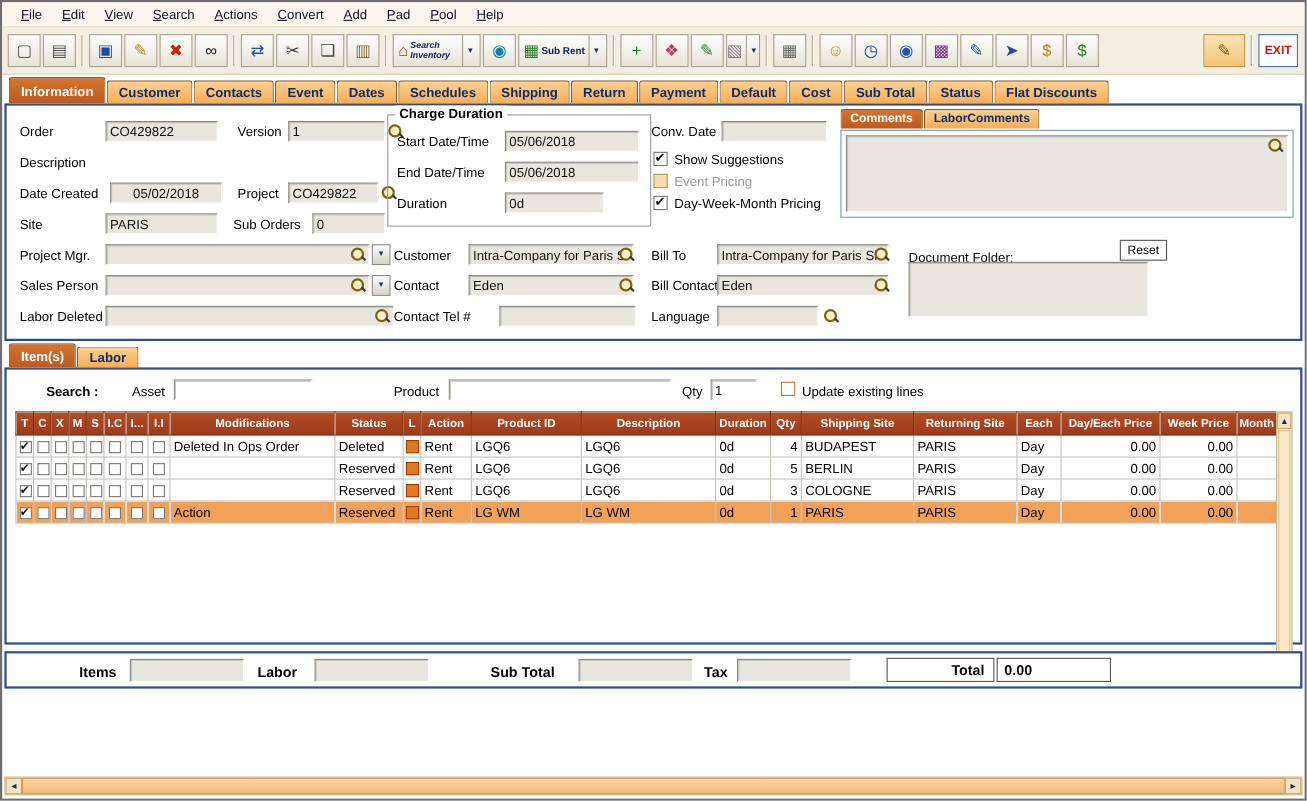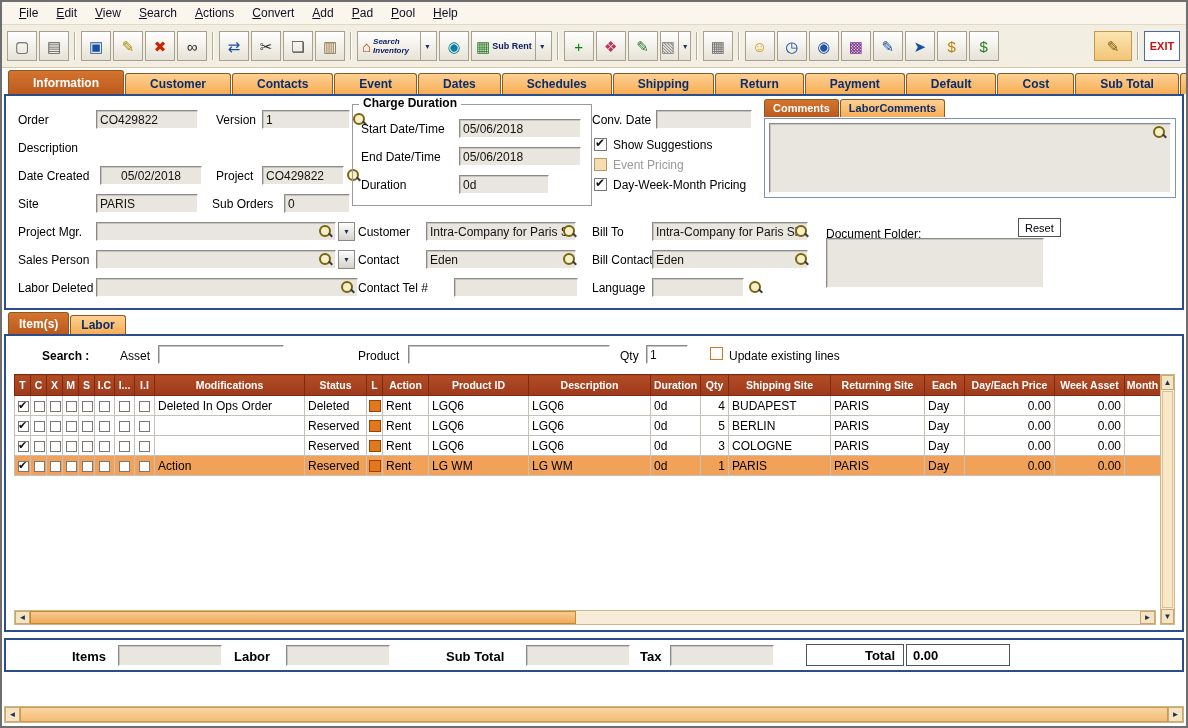--- a/index.html
+++ b/index.html
@@ -26,33 +26,33 @@
   .tblabel{font-size:8px;font-weight:bold;font-style:italic;line-height:9px;width:44px;text-align:left;margin-left:2px;color:#102060}
   .tblabel.one{font-size:9px;width:auto;font-style:normal}
   .dd{border-left:1px solid #a8a090;margin-left:3px;padding:0 1px 0 3px;font-size:7px;color:#203060;align-self:stretch;display:flex;align-items:center}
   .tbsep{width:0;height:28px;border-left:1px solid #b4ac94;border-right:1px solid #ffffff;margin:0 4px}
   .tbspace{flex:1}
   .tbtn.wand{background:linear-gradient(#fce5b2,#f2c578);border-color:#c69646;width:38px}
   .tbtn.exit{width:36px;border:1px solid #4a6aa8;color:#d01010;font-weight:bold;font-size:11px;background:#fff;margin-right:2px}
 
   
   .tabstrip{height:26px;display:flex;align-items:flex-end;padding-left:6px;background:#fff;gap:1px}
-  .tab{height:21px;padding:3px 24px 0;border:1px solid #8a5a20;border-bottom:none;border-radius:3px 3px 0 0;background:linear-gradient(var(--tab-unselected-from,#fdd093),var(--tab-unselected-to,#f8ad55));color:var(--tab-text,#0b2e6b);font-weight:bold;font-size:12px;box-sizing:border-box;white-space:nowrap;cursor:default}
+  .tab{height:21px;padding:3px 10px 0;border:1px solid #8a5a20;border-bottom:none;border-radius:3px 3px 0 0;background:linear-gradient(var(--tab-unselected-from,#fdd093),var(--tab-unselected-to,#f8ad55));color:var(--tab-text,#0b2e6b);font-weight:bold;font-size:12px;box-sizing:border-box;white-space:nowrap;cursor:default}
   .tab.selected{background:linear-gradient(#d4742e,var(--tab-selected,#bc5a1e));color:#fff;height:24px;padding-top:5px}
   .tabstrip.small{height:24px}
   .tabstrip.small .tab{height:19px;font-size:12px;padding:2px 10px 0}
   .tabstrip.small .tab.selected{height:22px;padding-top:4px}
   .mtabstrip{position:absolute;display:flex;gap:1px;align-items:flex-end}
   .mtab{height:18px;padding:2px 8px 0;border:1px solid #8a5a20;border-bottom:none;border-radius:3px 3px 0 0;background:linear-gradient(#fdd093,#f8ad55);color:#0b2e6b;font-weight:bold;font-size:11px;box-sizing:border-box;cursor:default}
   .mtab.selected{background:linear-gradient(#d4742e,#bc5a1e);color:#fff}
 
   
   .panel{position:relative;margin:0 2px;border:2px solid var(--panel-border,#2b4d8c);background:#fff;box-sizing:border-box}
   .info-panel{height:216px}
-  .items-panel{height:298px}
+  .items-panel{height:252px}
   .lbl{position:absolute;white-space:nowrap;color:#000}
   .fld{position:absolute;height:19px;background:var(--field-bg,#e9e6df);border:1px solid #8a8a8a;border-bottom-color:#ffffff;border-right-color:#ffffff;box-shadow:inset 1px 1px 0 #c8c5bd;padding:1px 3px;font:12px "Liberation Sans",sans-serif;color:#111;box-sizing:border-box}
   .fld.white{background:#fff}
   .mag{position:absolute;width:15px;height:15px;cursor:default}
   .mag::before{content:"";position:absolute;left:1px;top:1px;width:8px;height:8px;border:2px solid #7a6410;border-radius:50%;background:#f6efc8}
   .mag::after{content:"";position:absolute;left:10px;top:10px;width:5px;height:2px;background:#3a3a3a;transform:rotate(45deg)}
   .ddbtn{position:absolute;width:17px;height:19px;border:1px solid #8a8a8a;background:linear-gradient(#fdfdfd,#d6d2c8);color:#16325c;font-size:7px;display:flex;align-items:center;justify-content:center;box-sizing:border-box;cursor:default}
   .group{position:absolute;border:1px solid #9a9a9a}
   .group-title{position:absolute;top:-9px;left:6px;background:#fff;padding:0 4px;font-weight:bold;white-space:nowrap}
   .cbx{position:absolute;width:13px;height:13px;border:1px solid #777;background:#fff;box-sizing:border-box}
@@ -376,21 +376,21 @@
             <th>L</th>
             <th>Action</th>
             <th>Product ID</th>
             <th>Description</th>
             <th>Duration</th>
             <th>Qty</th>
             <th>Shipping Site</th>
             <th>Returning Site</th>
             <th>Each</th>
             <th>Day/Each Price</th>
-            <th>Week Asset</th>
+            <th>Week Price</th>
             <th>Month</th>
           </tr>
         </thead>
         <tbody>
           <tr>
             <td class="cbcell"><span class="cb checked"></span></td>
             <td class="cbcell"><span class="cb"></span></td>
             <td class="cbcell"><span class="cb"></span></td>
             <td class="cbcell"><span class="cb"></span></td>
             <td class="cbcell"><span class="cb"></span></td>

